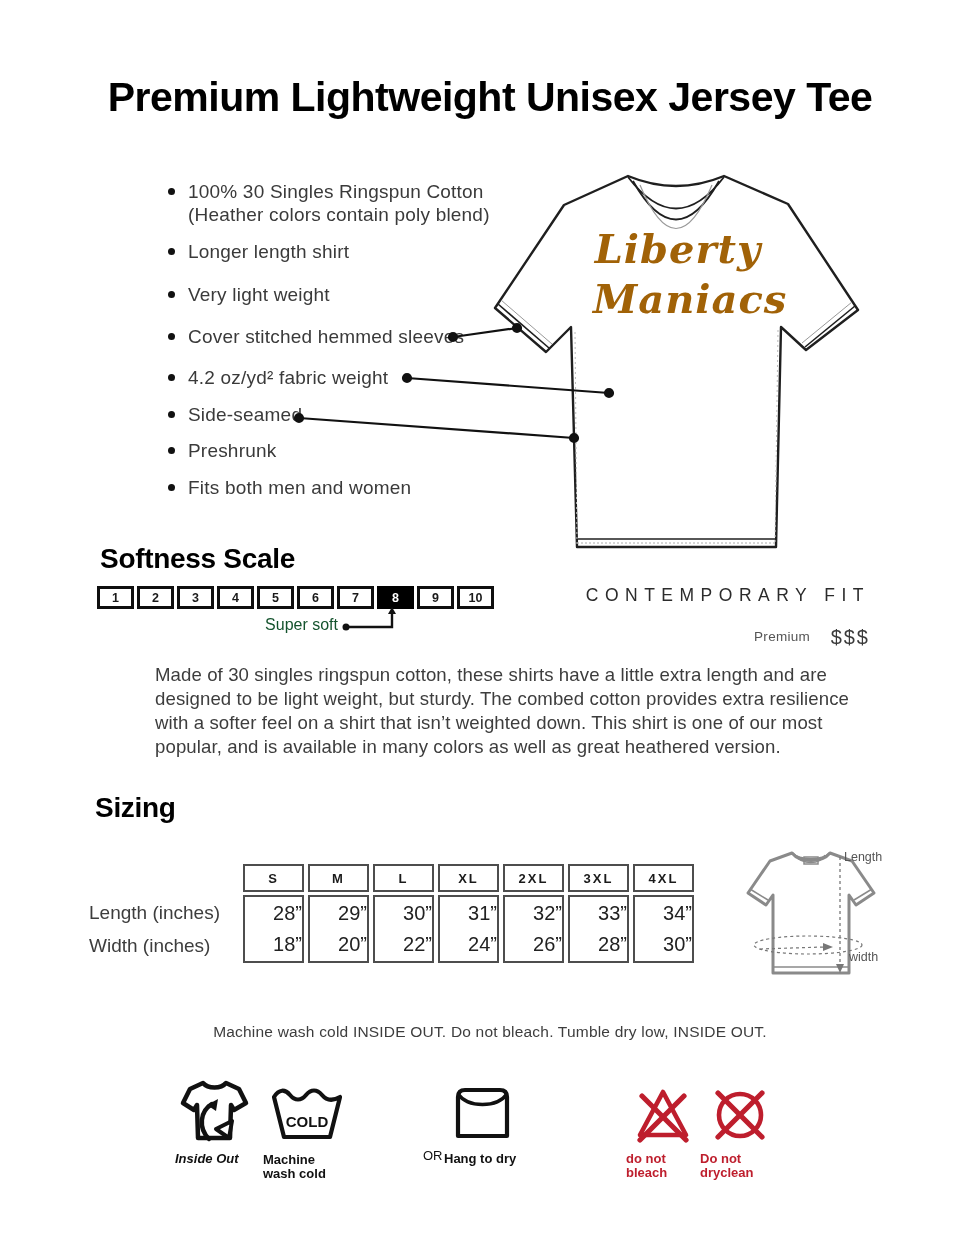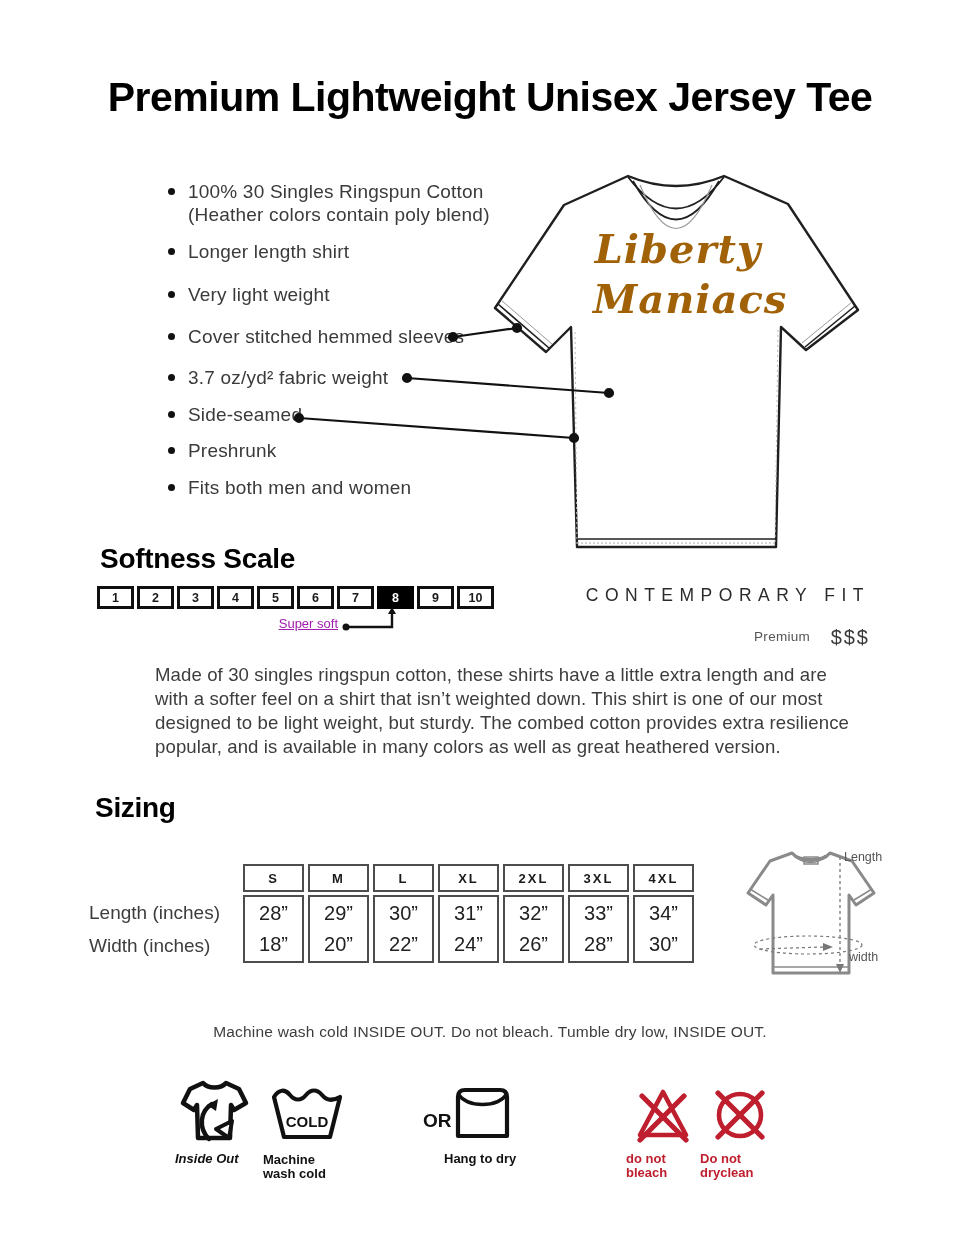--- a/index.html
+++ b/index.html
@@ -19,50 +19,50 @@
   .watermark{position:absolute;left:593px;top:224px;width:170px;text-align:center;z-index:2;
              font-family:"DejaVu Serif",serif;font-style:italic;font-weight:bold;
              font-size:40px;line-height:50px;color:#a16207;letter-spacing:1px;}
   .callouts{position:absolute;left:0;top:0;z-index:3;pointer-events:none;}
   
   .scale{position:absolute;left:97px;top:586px;display:flex;gap:3px;}
   .sbox{width:31px;height:17px;border:3px solid #0f0f0f;display:flex;align-items:center;
         justify-content:center;font-size:12.5px;font-weight:bold;}
   .sbox.active{background:#000;color:#fff;border-color:#000;}
   .supersoft{position:absolute;left:238px;top:616px;width:100px;text-align:right;
-             font-size:13px;color:#a21caf;text-decoration:underline;}
+             font-size:16px;color:#14532d;}
   
   .fit{position:absolute;left:540px;top:585px;width:330px;text-align:right;}
   .fit-label{font-size:17.5px;letter-spacing:6.5px;color:#2b2b2b;}
   .fit-row2{margin-top:20px;}
   .tier{font-size:13.5px;color:#555;letter-spacing:0.3px;vertical-align:3px;}
   .price{font-size:20px;color:#3a3a3a;letter-spacing:2px;margin-left:16px;}
   
   .desc{position:absolute;left:155px;top:663px;}
   .desc div{font-size:18.6px;line-height:23.9px;color:#3d3d3d;letter-spacing:0.1px;}
   
   .table{position:absolute;left:243px;top:864px;display:flex;gap:4px;}
   .col{display:flex;flex-direction:column;gap:3px;}
   .hcell{width:57px;height:24px;border:2px solid #4d4d4d;display:flex;align-items:center;
          justify-content:center;font-weight:bold;font-size:13px;letter-spacing:2px;}
   .dcell{width:57px;height:64px;border:2px solid #4d4d4d;display:flex;flex-direction:column;
-         align-items:center;justify-content:center;gap:2px;}
+         align-items:flex-end;justify-content:center;gap:2px;}
   .dcell div{font-size:20px;color:#222;line-height:29px;}
   .rowlabels{position:absolute;left:89px;top:896px;width:134px;}
   .rl{font-size:19px;color:#3d3d3d;height:33px;line-height:33px;}
   .size-diagram{position:absolute;left:740px;top:845px;}
   
   .careline{position:absolute;top:1023px;left:0;width:100%;text-align:center;
             font-size:15.5px;color:#3d3d3d;letter-spacing:0.2px;}
   .care{position:absolute;}
   .care svg{display:block;margin:0 auto;}
   .clabel{font-weight:bold;font-size:13px;line-height:14px;color:#111;}
   .clabel span{display:block;}
   .care.red .clabel{color:#be1e2d;}
-  .or{position:absolute;left:423px;top:1110px;font-weight:bold;font-size:19px;color:#111;}
+  .or{position:absolute;left:423px;top:1148px;font-weight:normal;font-size:13px;color:#111;}
 </style>
 </head>
 <body>
 
 <div class="page">
 
   <div class="title">Premium Lightweight Unisex Jersey Tee</div>
 
   <div>
     <div class="feature" style="top:180px;">
@@ -86,21 +86,21 @@
     </div>
     <div class="feature" style="top:325px;">
       <span class="dot"></span>
       <div class="ftext">
           <span>Cover stitched hemmed sleeves</span>
         </div>
     </div>
     <div class="feature" style="top:366px;">
       <span class="dot"></span>
       <div class="ftext">
-          <span>3.7 oz/yd² fabric weight</span>
+          <span>4.2 oz/yd² fabric weight</span>
         </div>
     </div>
     <div class="feature" style="top:403px;">
       <span class="dot"></span>
       <div class="ftext">
           <span>Side-seamed</span>
         </div>
     </div>
     <div class="feature" style="top:439px;">
       <span class="dot"></span>
@@ -172,22 +172,22 @@
   <div class="fit">
     <div class="fit-label">CONTEMPORARY FIT</div>
     <div class="fit-row2">
       <span class="tier">Premium</span>
       <span class="price">$$$</span>
     </div>
   </div>
 
   <div class="desc">
     <div>Made of 30 singles ringspun cotton, these shirts have a little extra length and are</div>
+    <div>designed to be light weight, but sturdy. The combed cotton provides extra resilience</div>
     <div>with a softer feel on a shirt that isn’t weighted down. This shirt is one of our most</div>
-    <div>designed to be light weight, but sturdy. The combed cotton provides extra resilience</div>
     <div>popular, and is available in many colors as well as great heathered version.</div>
   </div>
 
   <div class="h2" style="left:95px;top:792px;">Sizing</div>
   <div class="rowlabels">
     <div class="rl">Length (inches)</div>
     <div class="rl">Width (inches)</div>
   </div>
   <div class="table">
     <div class="col">

